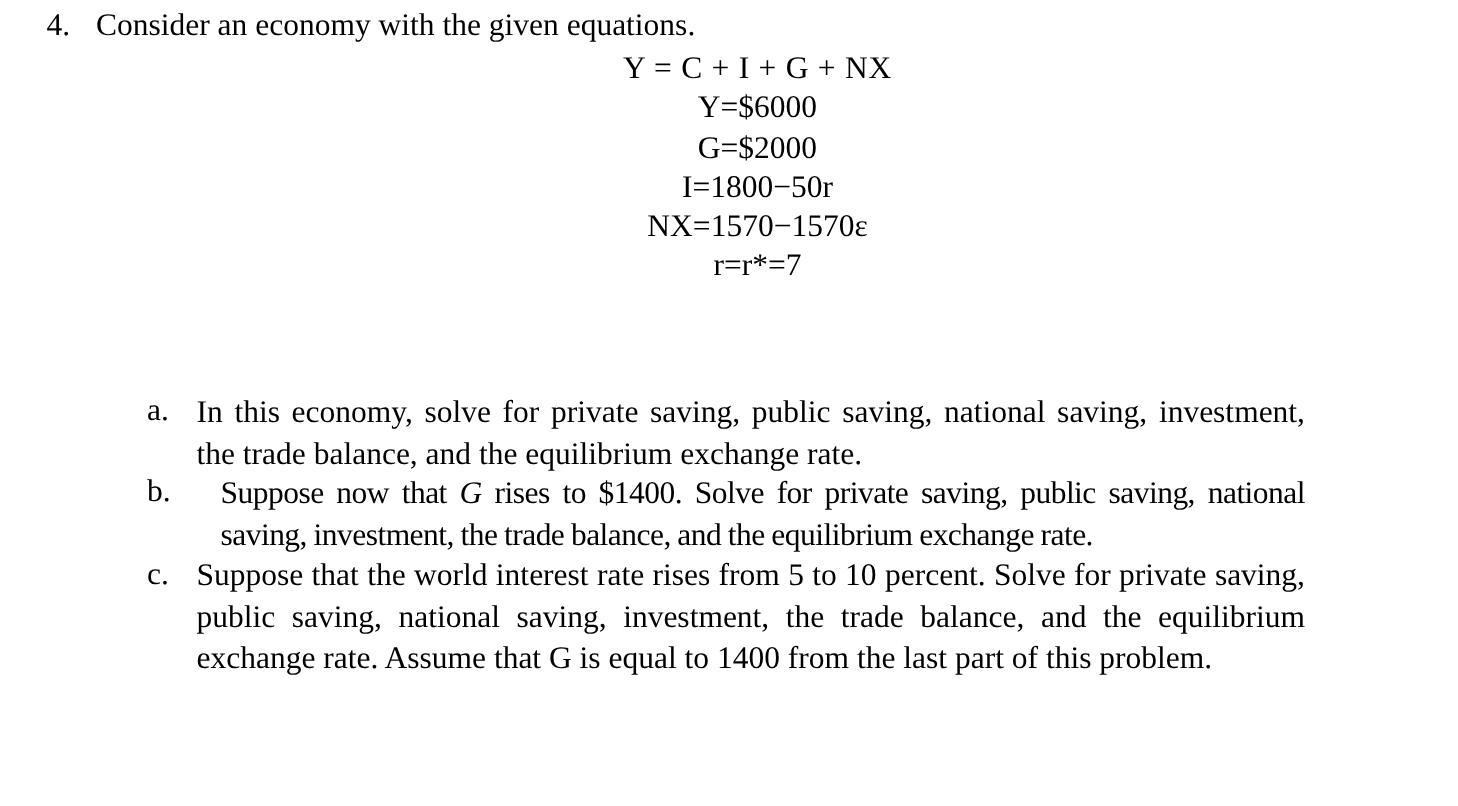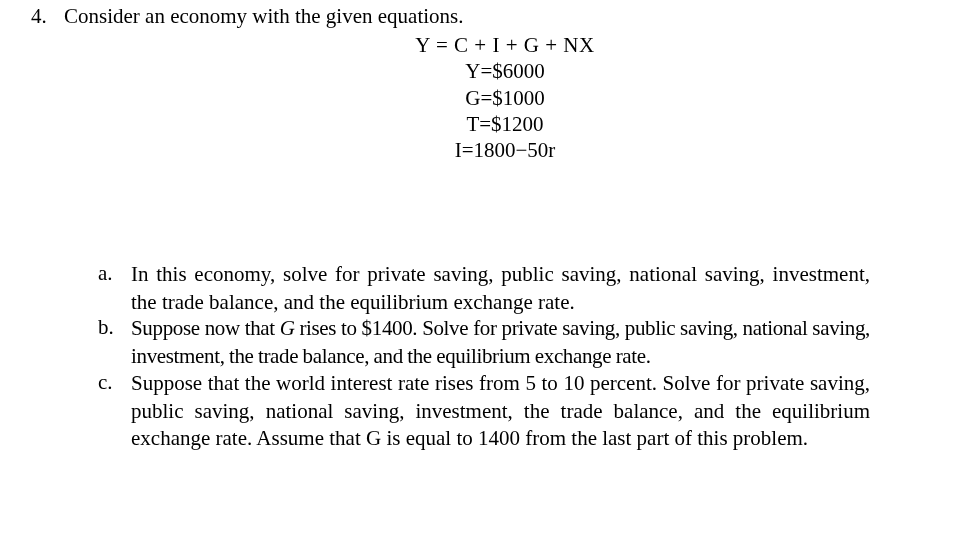--- a/index.html
+++ b/index.html
@@ -65,41 +65,43 @@
     }
     .part-text.tight {
       letter-spacing: -0.35px;
       word-spacing: -0.5px;
     }
     .part-b {
       margin-top: -1px;
     }
     .part-b .part-text {
       line-height: 27.5px;
+      margin-left: 16px;
     }
     .bold {
       font-weight: normal;
     }
     .ital {
       font-style: italic;
     }
   </style>
 </head>
 <body>
 
 <div class="q-header">
   <span class="q-num">4.</span><span>Consider an economy with the given equations.</span>
 </div>
 
 <div class="equations">
   <div class="eq spaced">Y = C + I + G + NX</div>
   <div class="eq">Y=$6000</div>
-  <div class="eq">G=$1000</div>
-  <div class="eq">T=$1200</div>
+  <div class="eq">G=$2000</div>
   <div class="eq">I=1800−50r</div>
+  <div class="eq">NX=1570−1570ε</div>
+  <div class="eq">r=r*=7</div>
 </div>
 
 <div class="parts">
   <div class="part part-a">
     <span class="part-label">a.</span>
     <div class="part-text">In this economy, solve for private saving, public saving, national saving, investment, the trade balance, and the equilibrium exchange rate.</div>
   </div>
   <div class="part part-b">
     <span class="part-label">b.</span>
     <div class="part-text tight"><span>Suppose now that </span><span class="ital">G</span><span> rises to $1400. Solve for private saving, public saving, national saving, investment, the trade balance, and the equilibrium exchange rate.</span></div>

